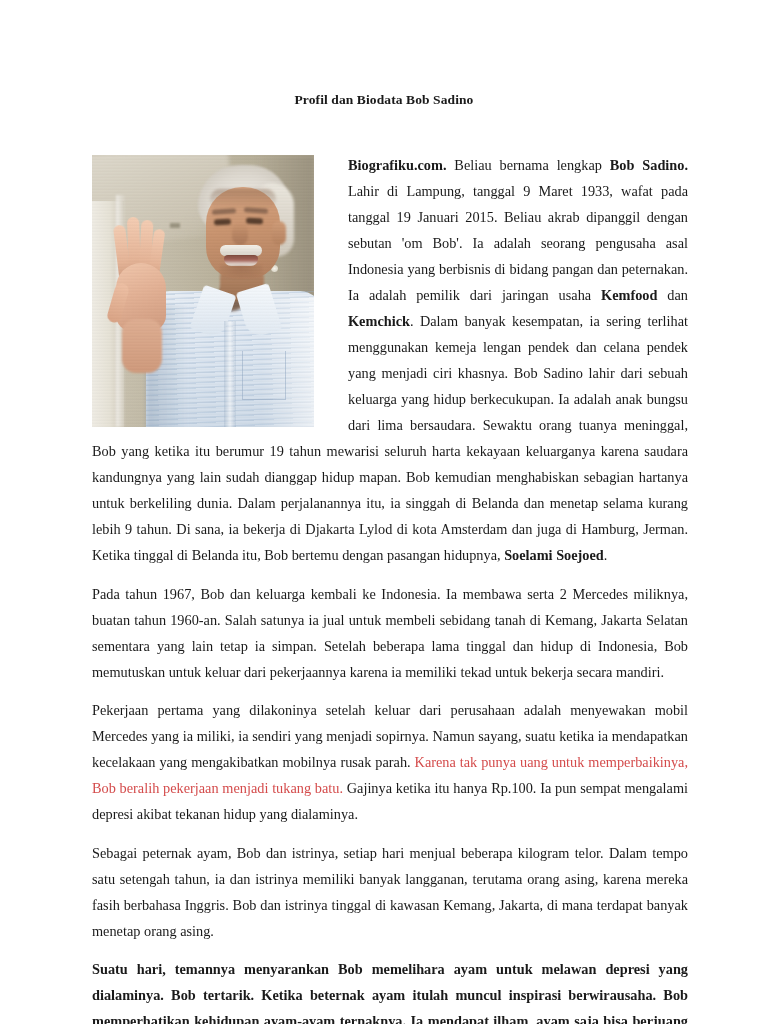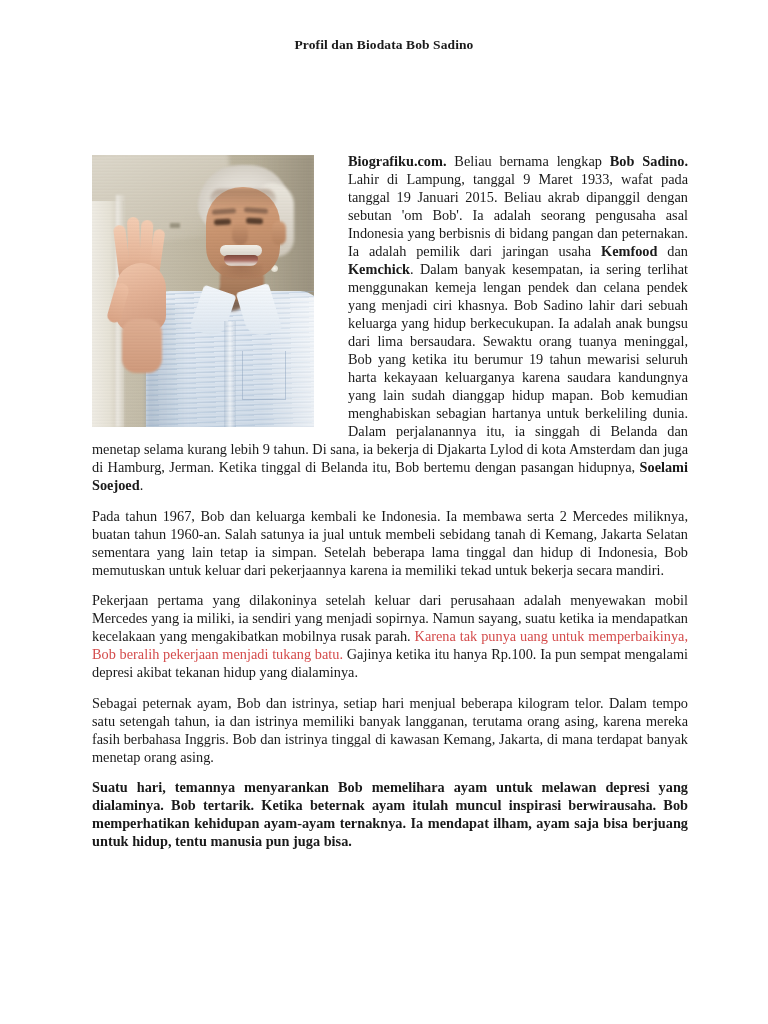--- a/index.html
+++ b/index.html
@@ -20,32 +20,32 @@
     height: 1024px;
     background: #ffffff;
     box-sizing: border-box;
   }
   .doc-title {
     text-align: center;
     font-size: 13.5px;
     font-weight: bold;
     letter-spacing: 0.1px;
     margin: 0;
-    padding-top: 37px;
+    padding-top: 92px;
     line-height: 16px;
   }
   .content {
     position: absolute;
     left: 92px;
     top: 152px;
     width: 596px;
   }
   p.body-par {
     font-size: 14.3px;
-    line-height: 18px;
+    line-height: 26px;
     text-align: justify;
     margin: 0 0 12.5px 0;
     -webkit-hyphens: none;
     hyphens: none;
   }
   p.bold-par {
     font-weight: bold;
   }
   .red-text {
     color: #d44b4b;

